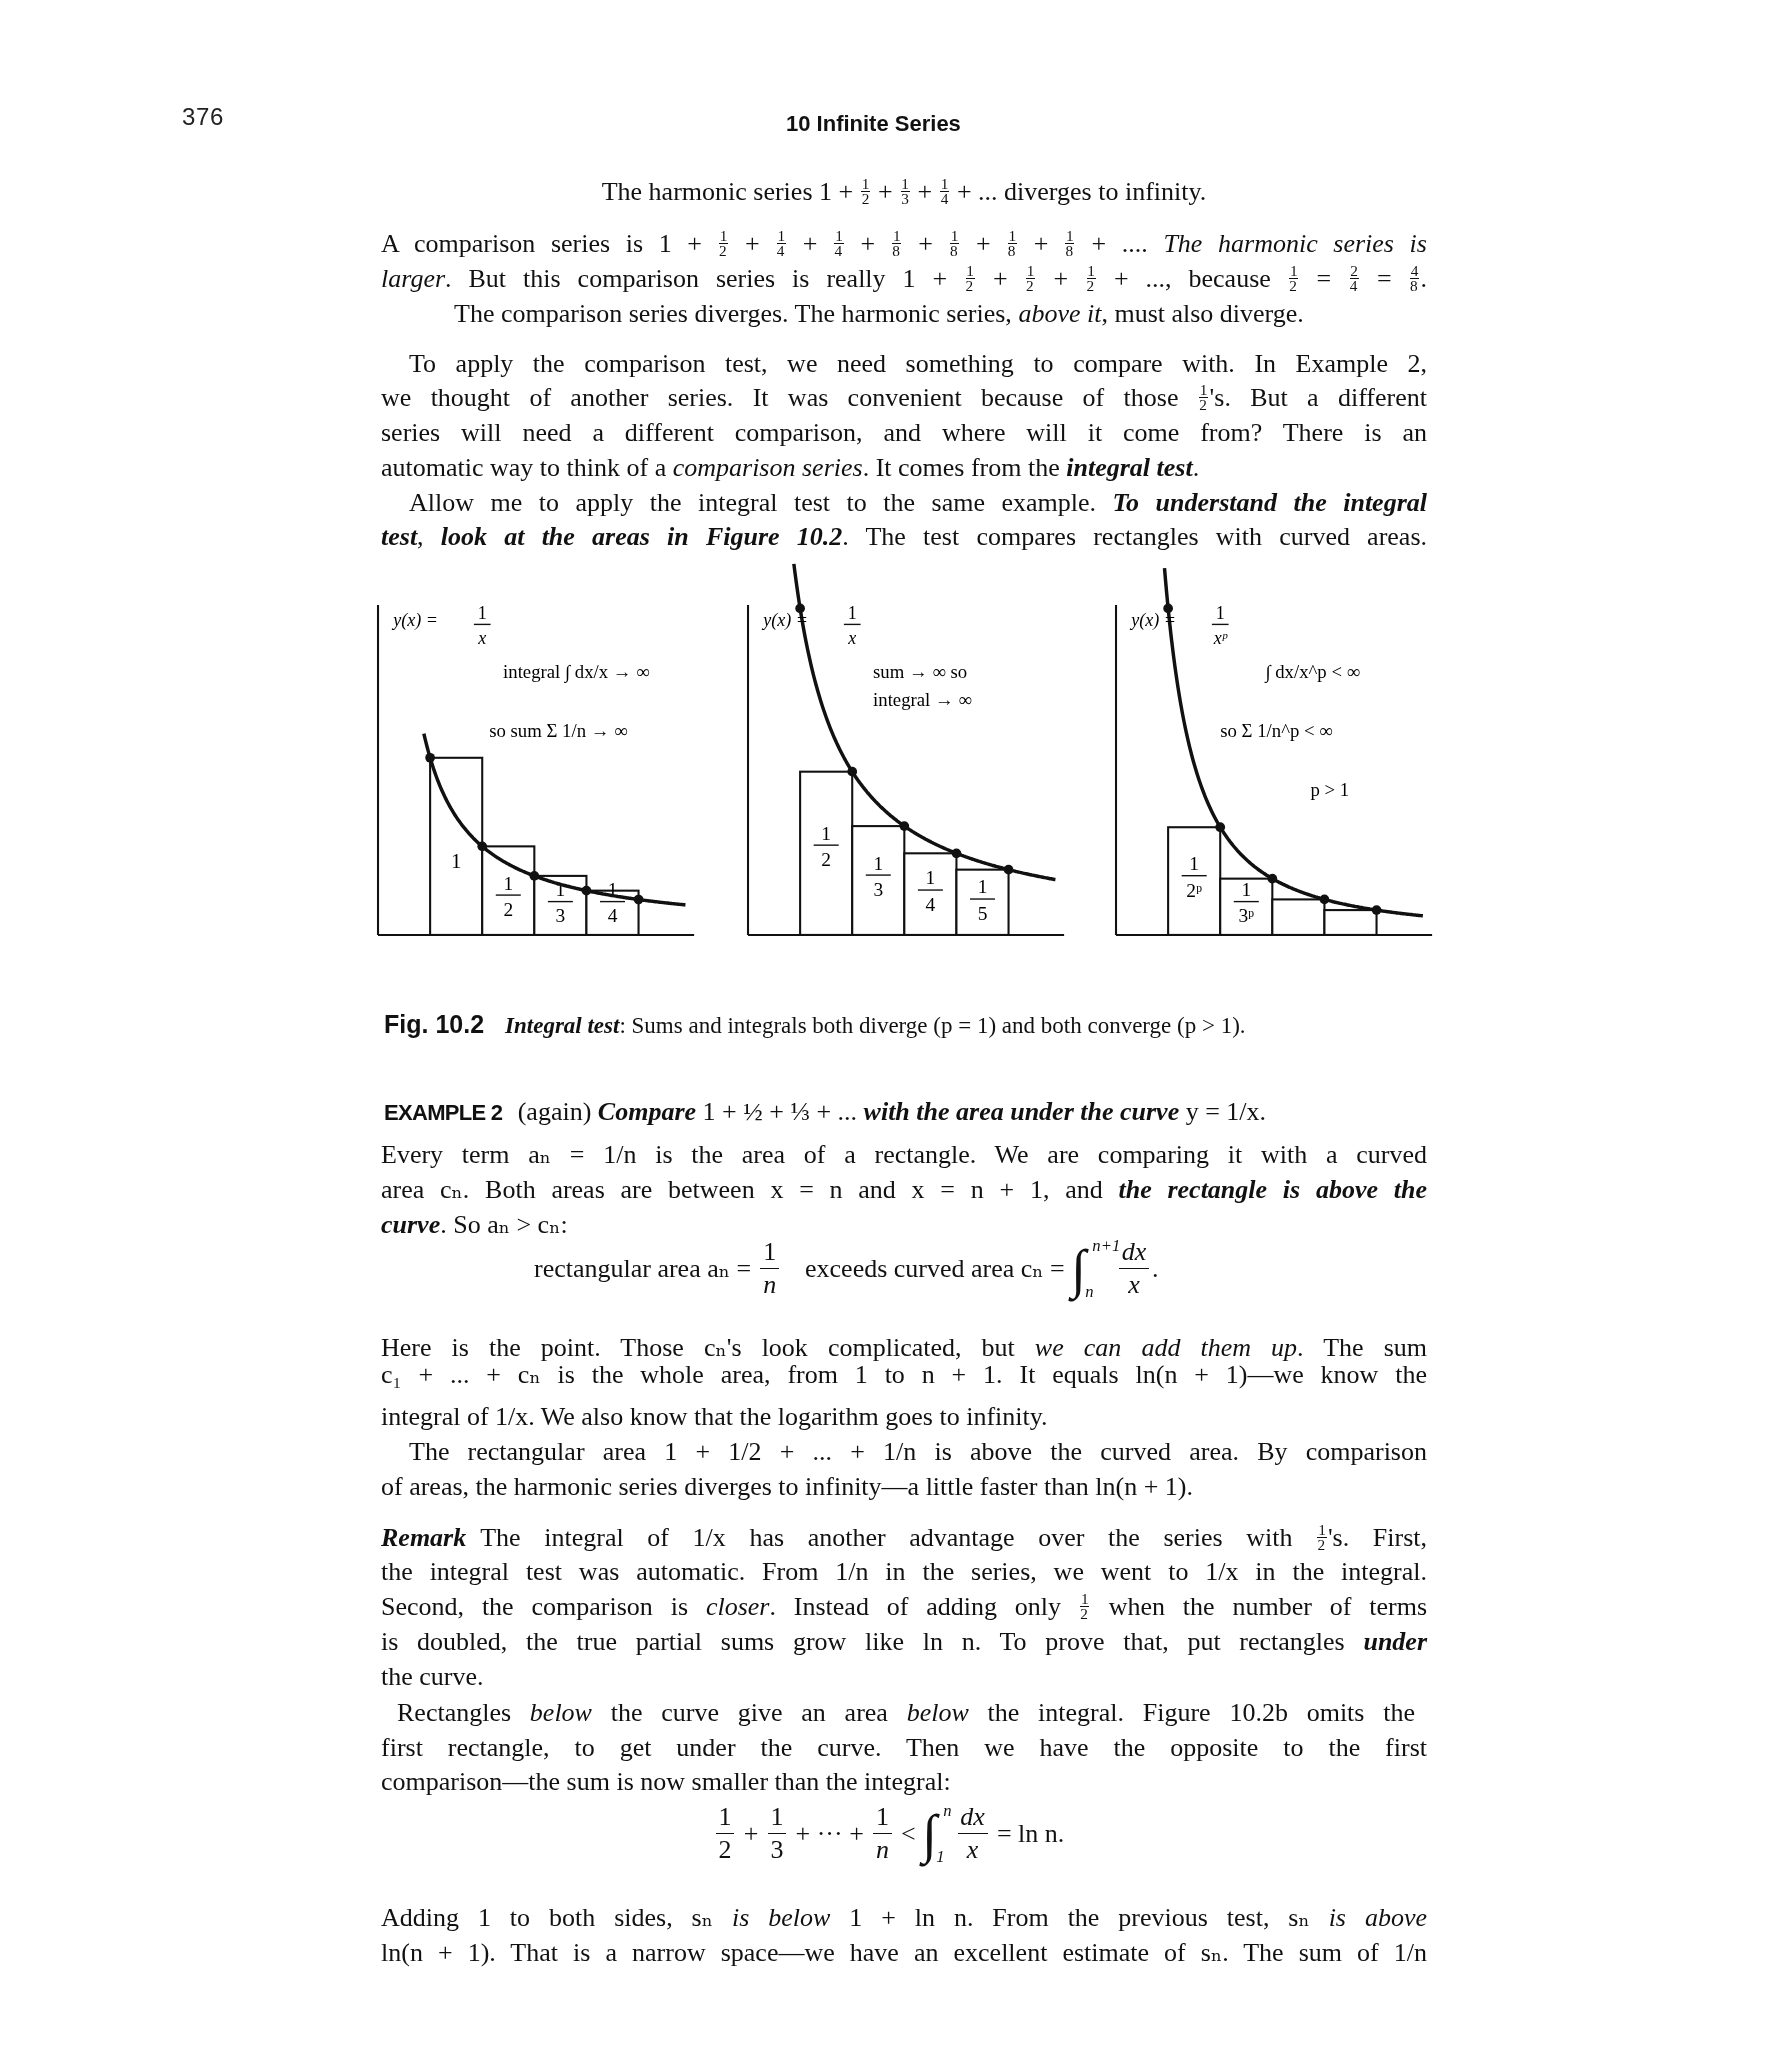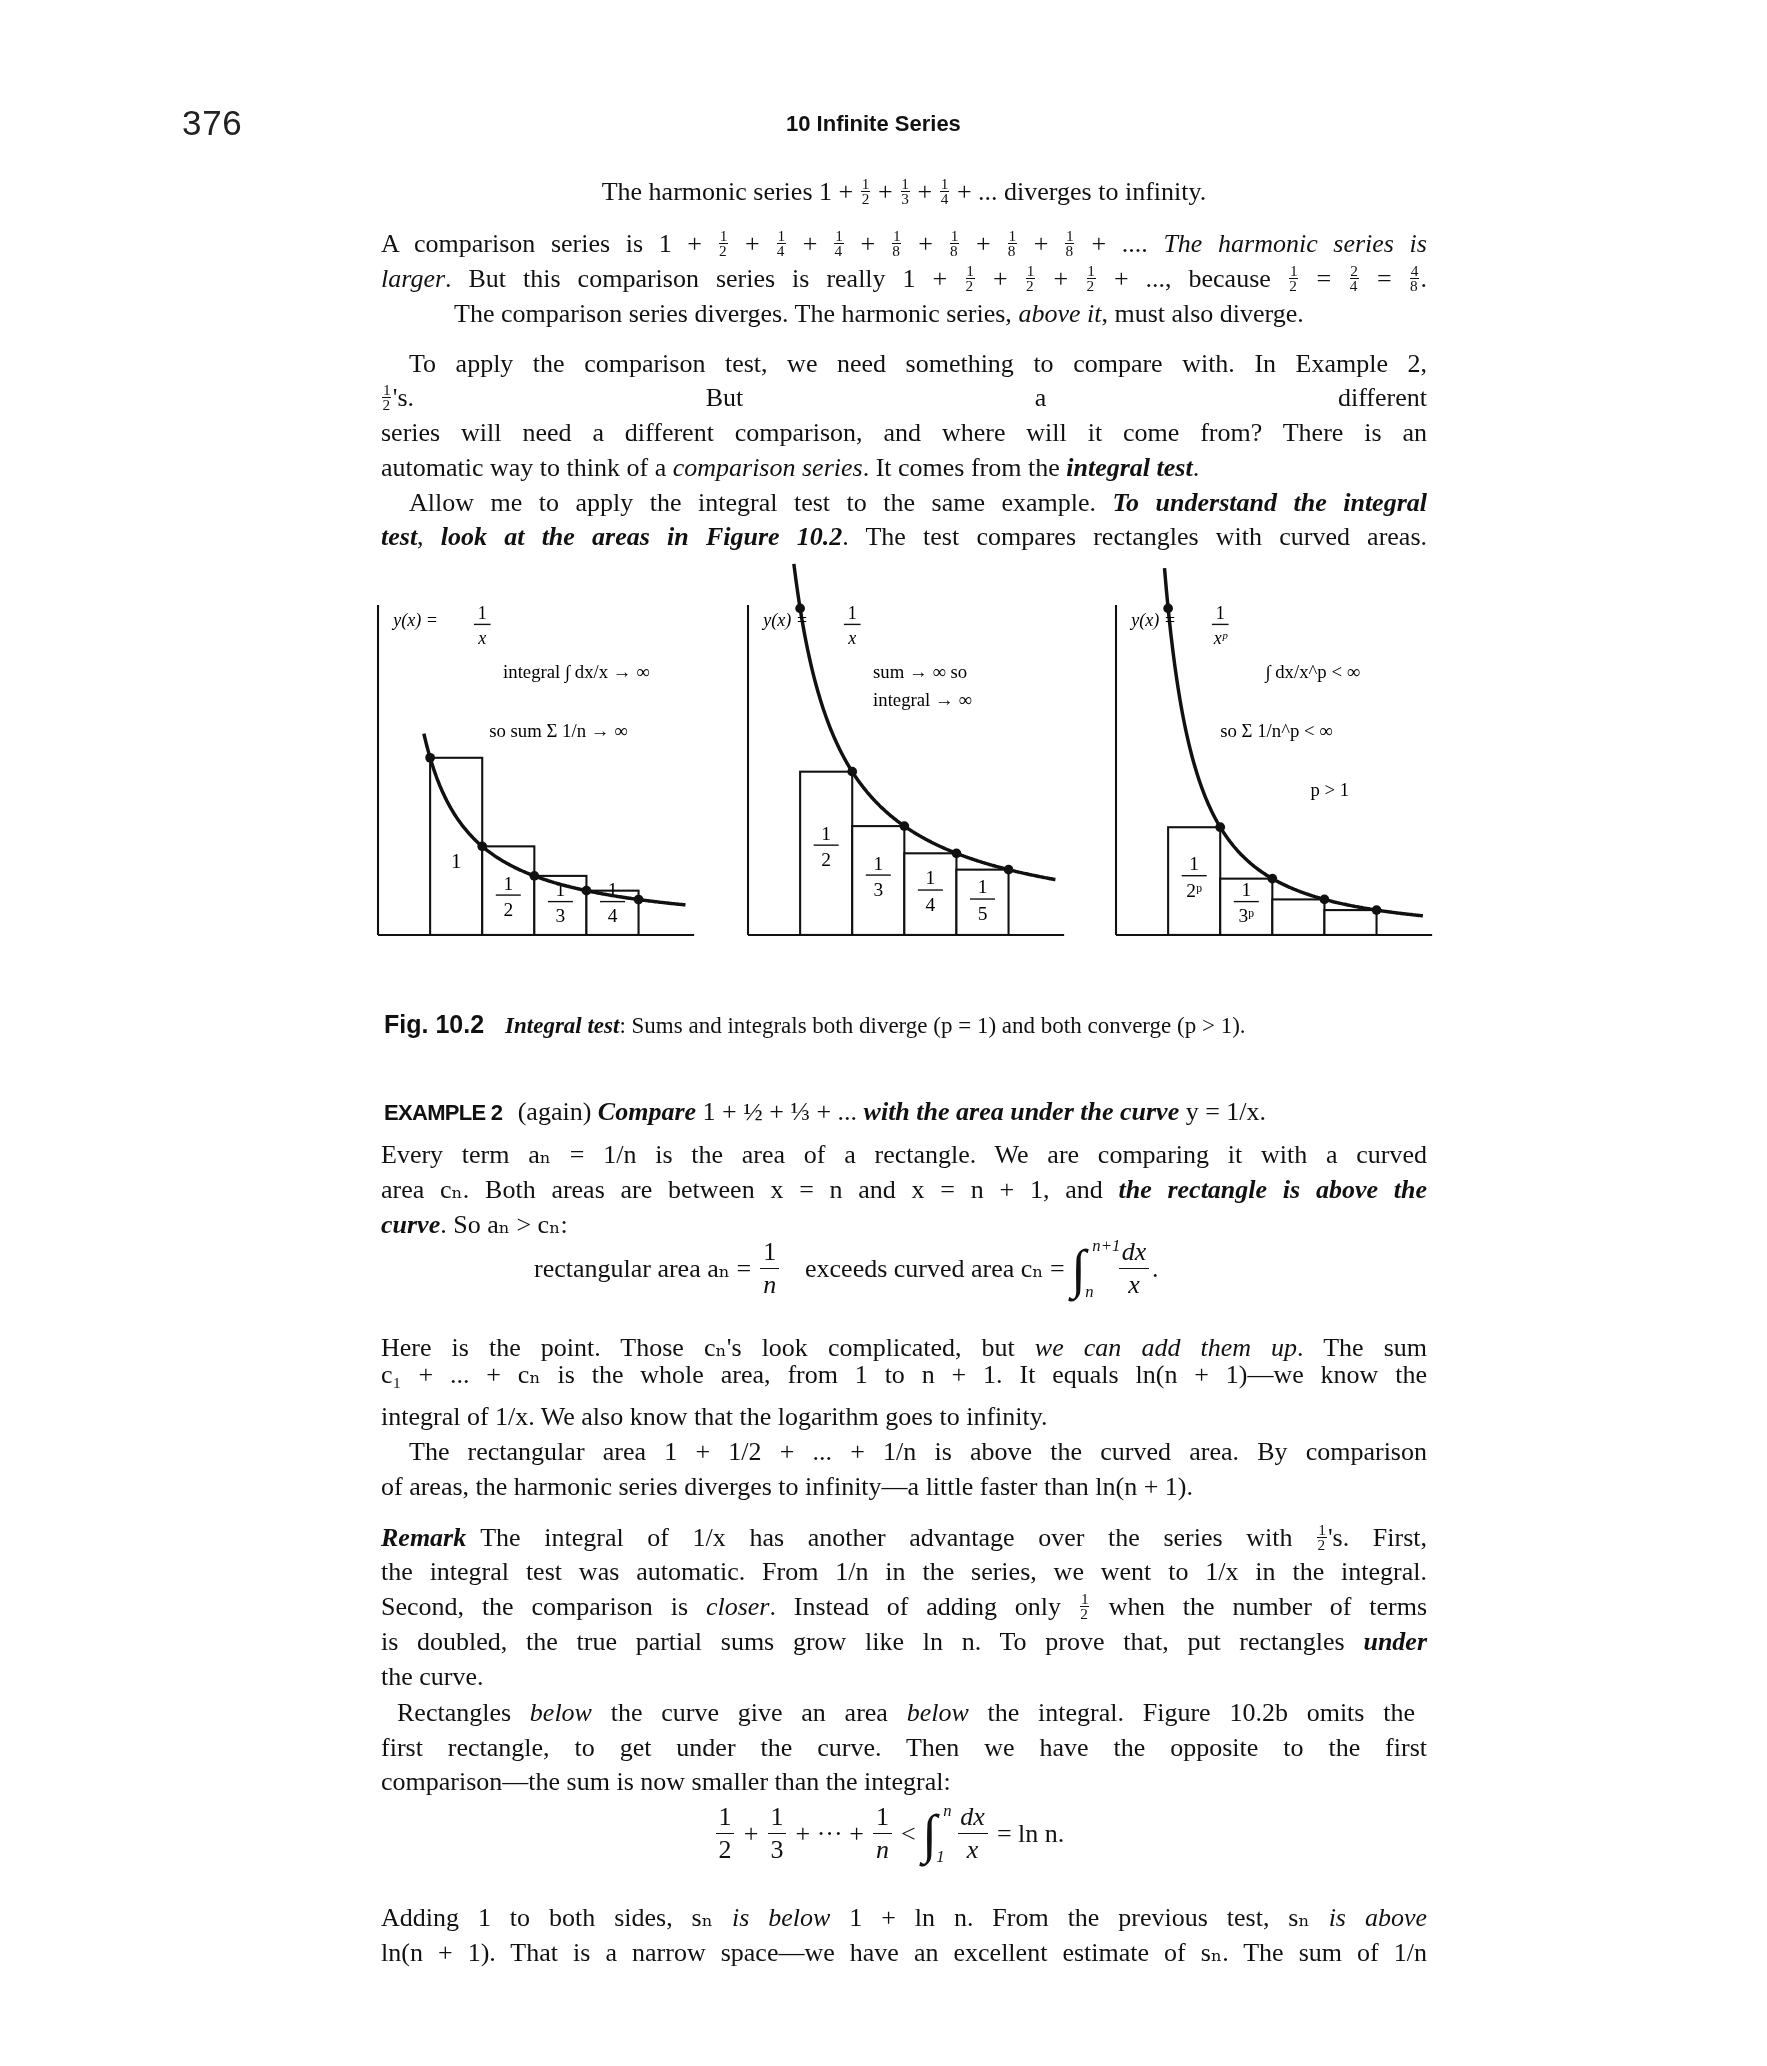--- a/index.html
+++ b/index.html
@@ -1,19 +1,19 @@
 <!DOCTYPE html>
 <html style="font-size:11px"><head>
 <meta charset="utf-8">
 <style>
   html, body { margin:0; padding:0; background:#fff; }
   body { width:1768px; height:2066px; position:relative; overflow:hidden;
          font-family:"Liberation Serif", "DejaVu Serif", serif; color:#111; }
   .abs { position:absolute; }
-  .page-num { left:182px; top:103px; font-family:"Liberation Sans", sans-serif; font-size:35px; font-weight:400; color:#222; letter-spacing:0.7px; }
+  .page-num { left:182px; top:103px; font-family:"Liberation Sans", sans-serif; font-size:24px; font-weight:400; color:#222; letter-spacing:0.7px; }
   .running-head { left:786px; top:111px; font-family:"Liberation Sans", sans-serif; font-size:22px; font-weight:700; color:#111; }
   .line { position:absolute; left:381px; width:1046px; font-size:26px; line-height:35px; white-space:nowrap; }
   .just { text-align:justify; text-align-last:justify; }
   .center { text-align:center; }
   i { }
   b.bi { font-style:italic; font-weight:700; }
   .fr { display:inline-block; vertical-align:middle; text-align:center; font-size:15.3px; line-height:14px; margin:0 1.4px; position:relative; top:-2.8px; }
   .fr .n { display:block; border-bottom:1px solid #111; padding:0 0.7px; }
   .fr .d { display:block; }
   .figpanel { position:absolute; top:598px; width:321px; height:396px; }
@@ -43,21 +43,21 @@
 </div>
 <div class="line just" style="top:261px;">
   <i>larger</i><span>. But this comparison series is really 1 + </span><span class="fr"><span class="n">1</span><span class="d">2</span></span> + <span class="fr"><span class="n">1</span><span class="d">2</span></span> + <span class="fr"><span class="n">1</span><span class="d">2</span></span><span> + ..., because </span><span class="fr"><span class="n">1</span><span class="d">2</span></span> = <span class="fr"><span class="n">2</span><span class="d">4</span></span> = <span class="fr"><span class="n">4</span><span class="d">8</span></span>.
 </div>
 <div class="line" style="top:296px; left:409px;margin-left:45px;">
   <span>The comparison series diverges. The harmonic series, </span><i>above it</i><span>, must also diverge.</span>
 </div>
 
 <div class="line just" style="top:346px; left:409px; width:1018px;">To apply the comparison test, we need something to compare with. In Example 2,</div>
 <div class="line just" style="top:380px;">
-  <span class="fr"><span class="n">1</span><span class="d">2</span></span><span>'s. But a different</span>
+  <span>we thought of another series. It was convenient because of those </span><span class="fr"><span class="n">1</span><span class="d">2</span></span><span>'s. But a different</span>
 </div>
 <div class="line just" style="top:415px;">series will need a different comparison, and where will it come from? There is an</div>
 <div class="line" style="top:450px;">
   <span>automatic way to think of a </span><i>comparison series</i><span>. It comes from the </span><b class="bi">integral test</b><span>.</span>
 </div>
 <div class="line just" style="top:485px; left:409px; width:1018px;">
   <span>Allow me to apply the integral test to the same example. </span><b class="bi">To understand the integral</b>
 </div>
 <div class="line just" style="top:519px;">
   <b class="bi">test</b><span>, </span><b class="bi">look at the areas in Figure 10.2</b><span>. The test compares rectangles with curved areas.</span>

